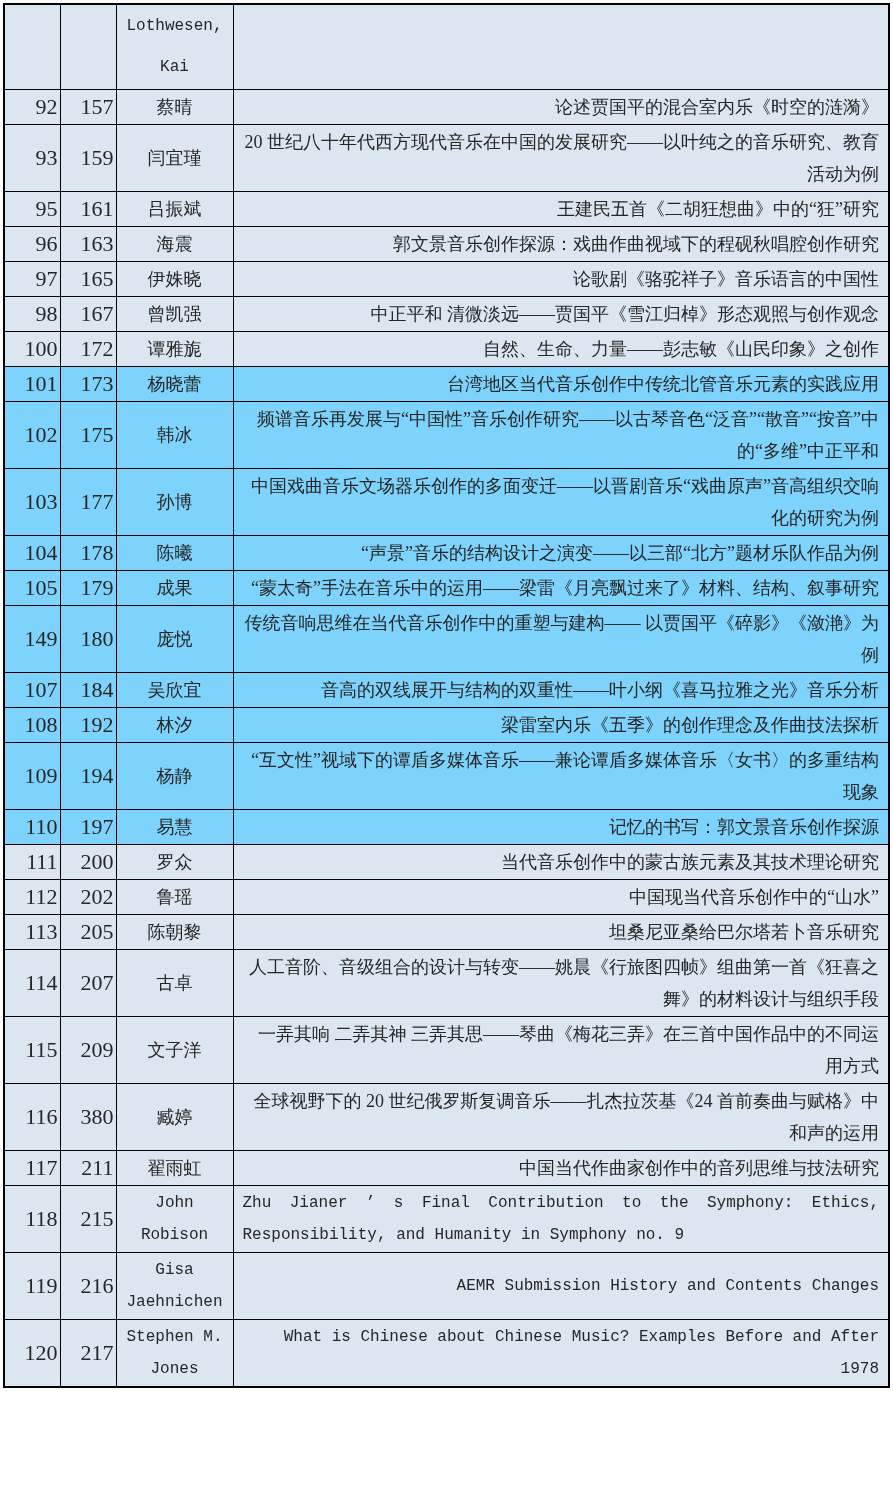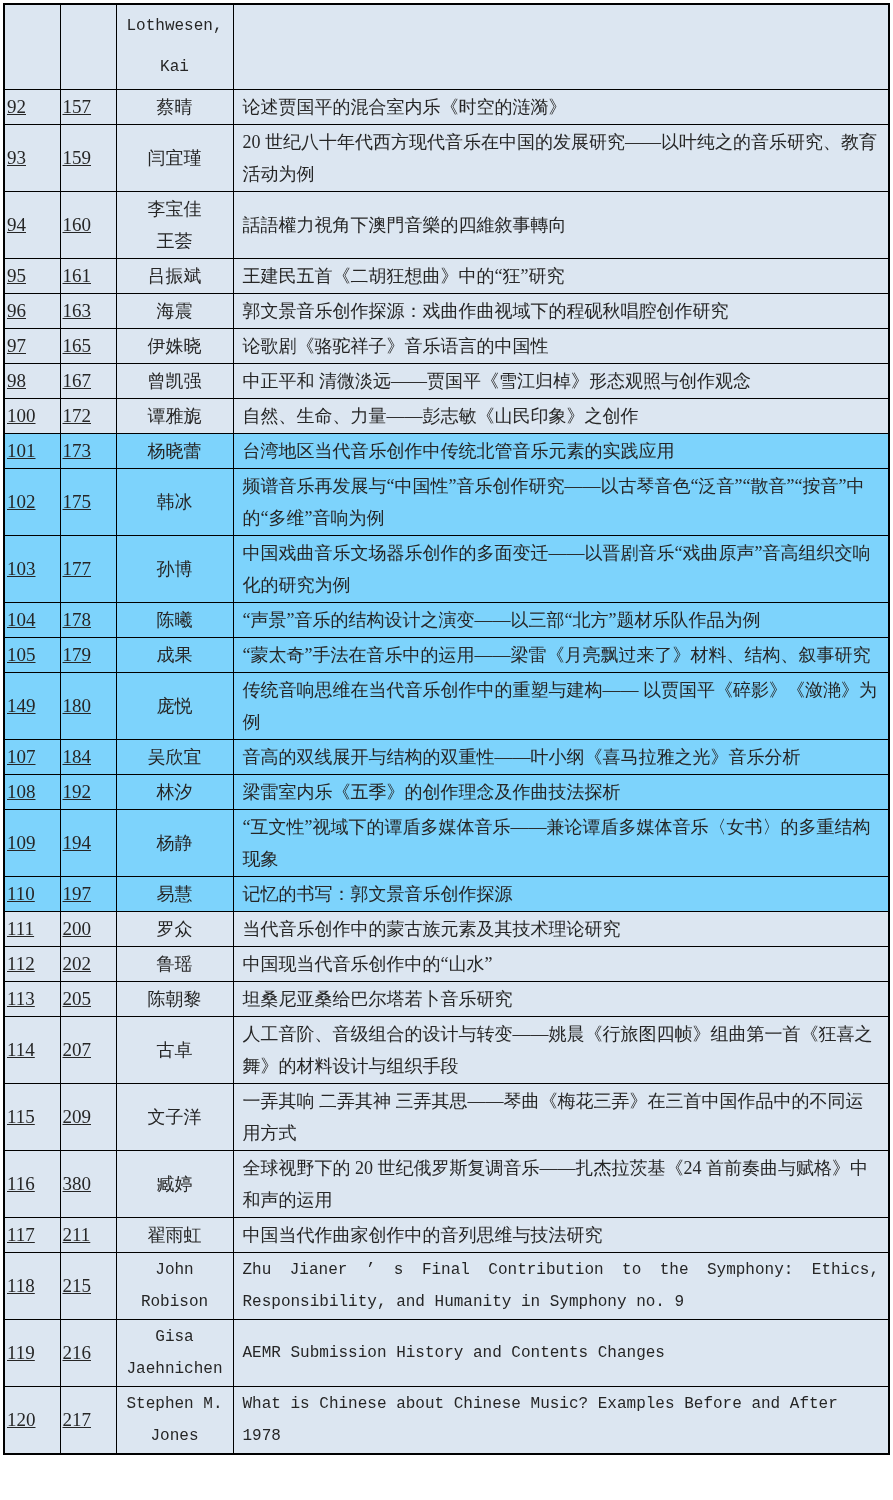--- a/index.html
+++ b/index.html
@@ -22,27 +22,26 @@
     color:#262626;
     font-size:18px;
     line-height:32px;
     padding:1px 2px;
     overflow:hidden;
     word-break:break-word;
   }
   tr.light td { background:#dce6f1; }
   tr.dark  td { background:#7dd3fc; }
   td.num, td.id {
-    text-align:left;
-    font-size:19px;
+    text-align:right;
+    font-size:22px;
     font-family:"Liberation Serif","DejaVu Serif",serif;
-    text-decoration:underline;
   }
   td.name  { text-align:center; white-space:pre-line; }
-  td.title { text-align:left; padding:1px 9px; }
+  td.title { text-align:right; padding:1px 9px; }
   tr.single { height:35px; }
   tr.carry  { height:80px; }
   tr.carry td.name { line-height:41px; }
   .latin td.name, .latin td.title, td.latin {
     font-family:"Liberation Mono","DejaVu Sans Mono",monospace;
     font-size:16px;
   }
   td.justify { text-align:justify; }
 </style>
 </head>
@@ -69,27 +68,20 @@
           <td class="id">157</td>
           <td class="name">蔡晴</td>
           <td class="title">论述贾国平的混合室内乐《时空的涟漪》</td>
         </tr>
         <tr class="light double">
           <td class="num">93</td>
           <td class="id">159</td>
           <td class="name">闫宜瑾</td>
           <td class="title">20 世纪八十年代西方现代音乐在中国的发展研究——以叶纯之的音乐研究、教育活动为例</td>
         </tr>
-        <tr class="light double">
-          <td class="num">94</td>
-          <td class="id">160</td>
-          <td class="name">李宝佳
-王荟</td>
-          <td class="title">話語權力視角下澳門音樂的四維敘事轉向</td>
-        </tr>
         <tr class="light single">
           <td class="num">95</td>
           <td class="id">161</td>
           <td class="name">吕振斌</td>
           <td class="title">王建民五首《二胡狂想曲》中的“狂”研究</td>
         </tr>
         <tr class="light single">
           <td class="num">96</td>
           <td class="id">163</td>
           <td class="name">海震</td>
@@ -116,21 +108,21 @@
         <tr class="dark single">
           <td class="num">101</td>
           <td class="id">173</td>
           <td class="name">杨晓蕾</td>
           <td class="title">台湾地区当代音乐创作中传统北管音乐元素的实践应用</td>
         </tr>
         <tr class="dark double">
           <td class="num">102</td>
           <td class="id">175</td>
           <td class="name">韩冰</td>
-          <td class="title">频谱音乐再发展与“中国性”音乐创作研究——以古琴音色“泛音”“散音”“按音”中的“多维”音响为例</td>
+          <td class="title">频谱音乐再发展与“中国性”音乐创作研究——以古琴音色“泛音”“散音”“按音”中的“多维”中正平和</td>
         </tr>
         <tr class="dark double">
           <td class="num">103</td>
           <td class="id">177</td>
           <td class="name">孙博</td>
           <td class="title">中国戏曲音乐文场器乐创作的多面变迁——以晋剧音乐“戏曲原声”音高组织交响化的研究为例</td>
         </tr>
         <tr class="dark single">
           <td class="num">104</td>
           <td class="id">178</td>

